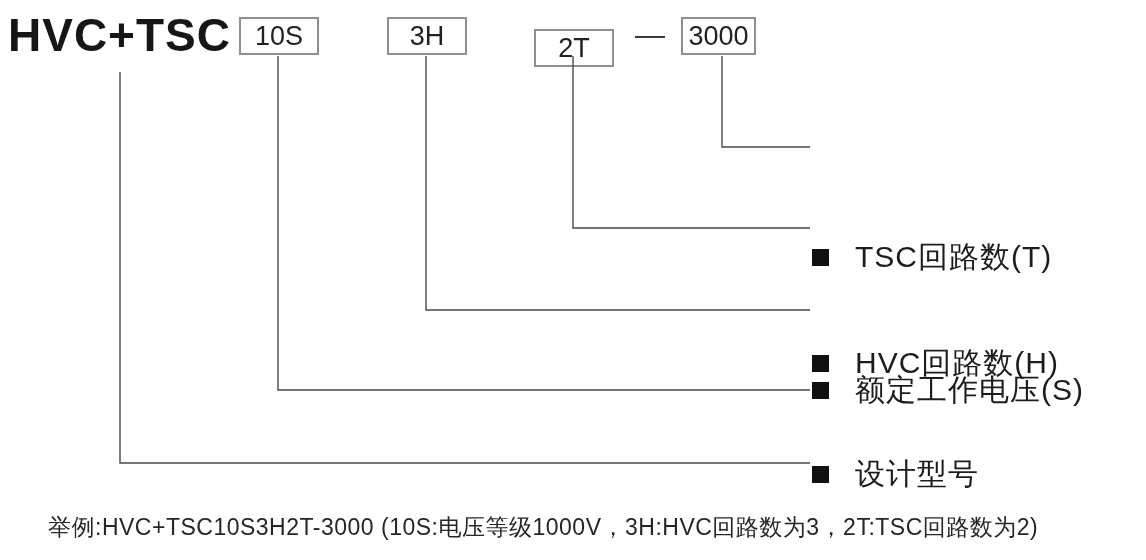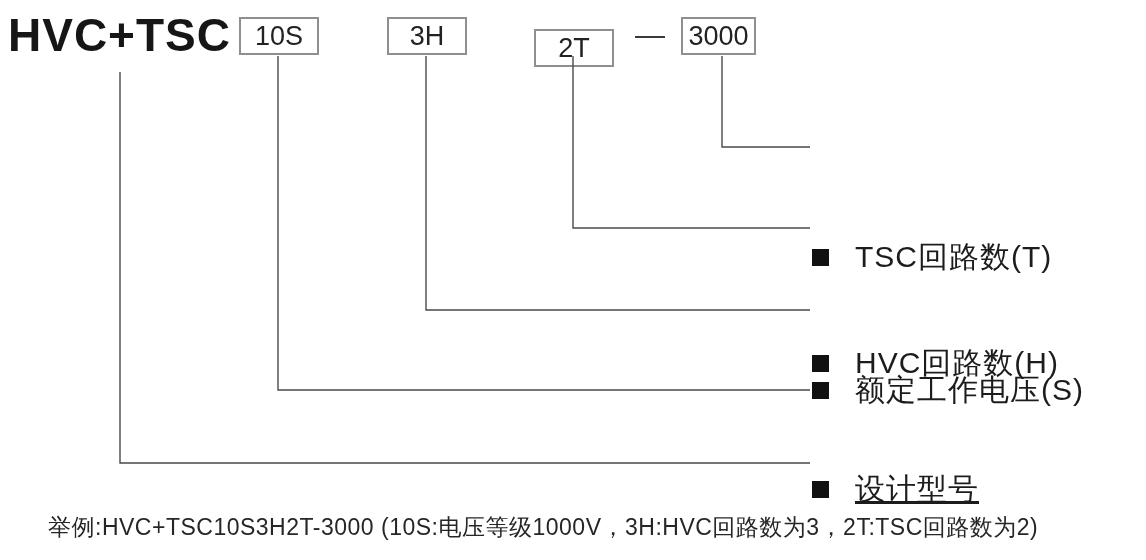--- a/index.html
+++ b/index.html
@@ -72,21 +72,21 @@
     height: 34px;
     display: flex;
     align-items: center;
     gap: 26px;
     white-space: nowrap;
   }
   .row-1 { top: 131px; }
   .row-2 { top: 216px; margin-top: 24px; }
   .row-3 { top: 308px; margin-top: 38px; }
   .row-4 { top: 373px; }
-  .row-5 { top: 472px; text-decoration: underline; }
+  .row-5 { top: 457px; }
   .sq {
     width: 17px;
     height: 17px;
     background: #111111;
     flex: 0 0 auto;
   }
   .legend-text {
     font-size: 30px;
     color: #1c1c1c;
     letter-spacing: 1px;

